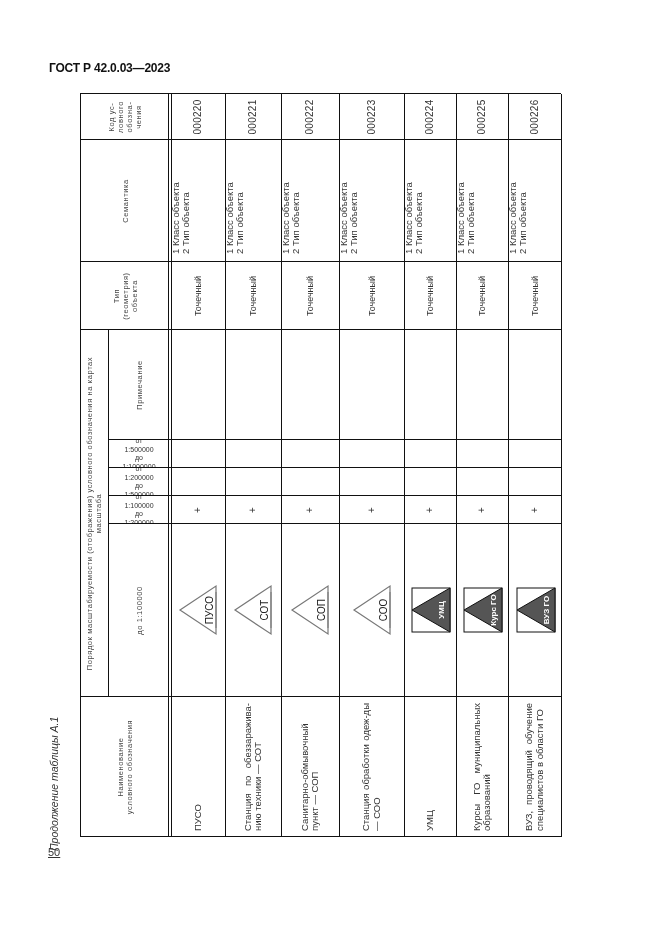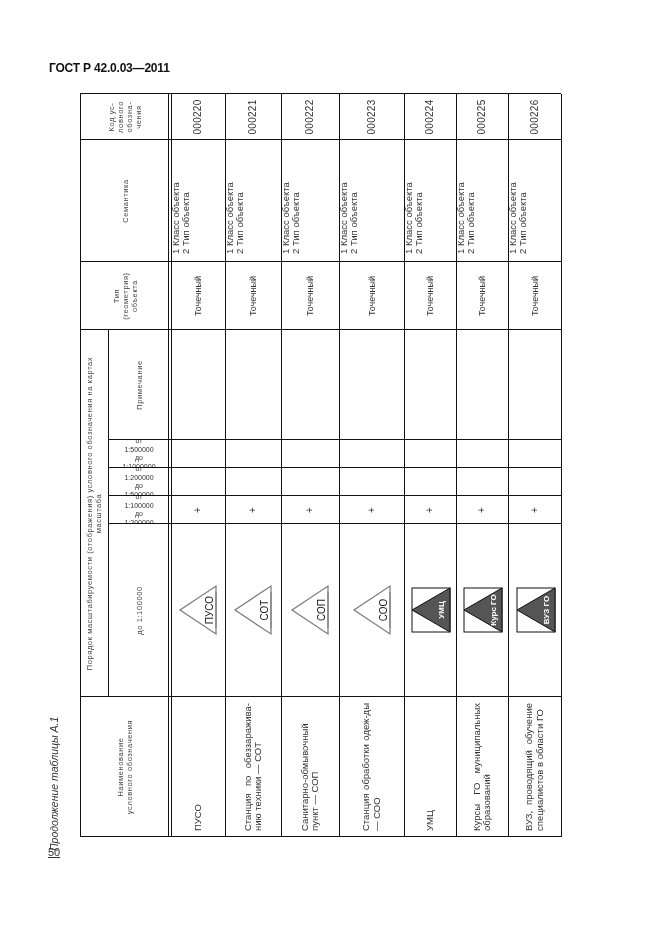--- a/index.html
+++ b/index.html
@@ -20,21 +20,21 @@
   .scale { font-size:7px; line-height:8.5px; transform:rotate(180deg); color:#333; }
   .name { justify-content:flex-start; text-align:left; padding:0 6px; font-size:9.5px; line-height:10.5px; }
   .justify { text-align:justify; text-align-last:left; }
   .plus { font-size:10px; }
   .code { font-size:10px; letter-spacing:0.3px; }
   .sem { justify-content:flex-start; text-align:left; padding-left:8px; font-size:9.5px; line-height:10px; }
 </style>
 </head>
 <body>
 
-<div class="doc-title">ГОСТ Р 42.0.03—2011</div>
+<div class="doc-title">ГОСТ Р 42.0.03—2023</div>
 <div class="caption">Продолжение таблицы А.1</div>
 <div class="page-num">50</div>
 
 <div class="table-wrap" id="tbl">
 
   <div class="cell hdr" style="left:0;top:0;width:140px;height:90px;padding:0 22px;">Наименование условного обозначения</div>
   <div class="cell hdr" style="left:140px;top:0;width:367px;height:28px;padding:0 10px;">Порядок масштабируемости (отображения) условного обозначения на картах масштаба</div>
   <div class="cell hdr" style="left:140px;top:28px;width:173px;height:62px;">до 1:100000</div>
   <div class="cell" style="left:313px;top:28px;width:28px;height:62px;">
     <span class="scale" style="display:block;width:60px;transform:rotate(90deg);">от 1:100000 до 1:200000</span>

